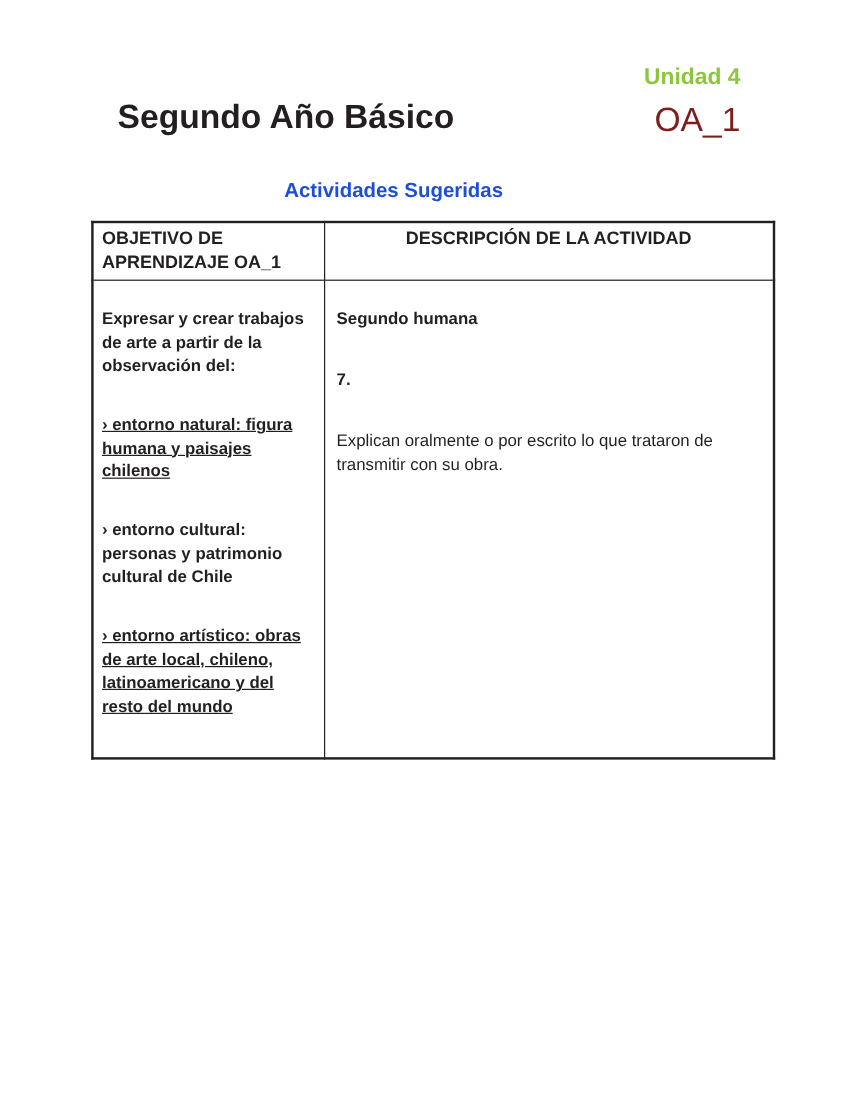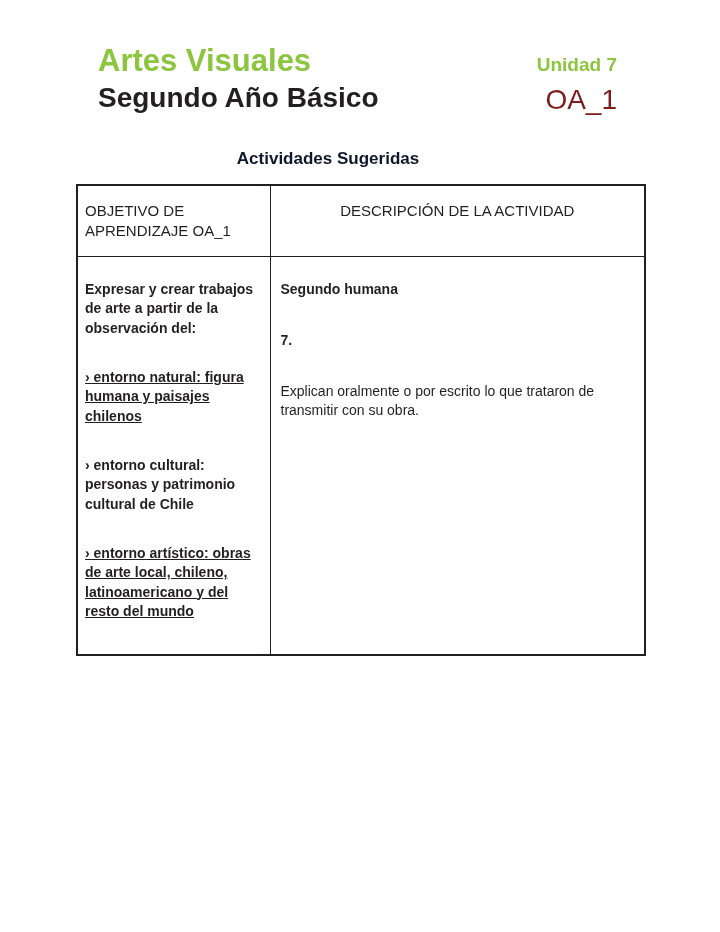--- a/index.html
+++ b/index.html
@@ -38,42 +38,42 @@
     position: absolute; right: 103px; top: 85px;
     font-size: 28px; font-weight: normal; line-height: 1.1;
     color: #7f1d1d; text-align: right;
   }
 
   
   .section-title {
     position: absolute; left: 0; top: 149px; width: 656px;
     text-align: center;
     font-size: 17px; font-weight: bold; line-height: 1.2;
-    color: #0f172a;
+    color: #1d4ed8;
   }
 
   
   .doc-table {
     position: absolute; left: 76px; top: 184px;
     width: 568px;
     border-collapse: collapse;
     table-layout: fixed;
     border: 2px solid #231f20;
   }
   .doc-table th, .doc-table td {
     border: 1px solid #231f20;
     vertical-align: top;
     white-space: pre-line;
   }
   .col-obj { width: 193px; }
   .col-desc { width: 375px; }
   .head-row th {
     height: 48px;
-    font-size: 15px; font-weight: normal; line-height: 20px;
-    padding: 15px 7px;
+    font-size: 15px; font-weight: bold; line-height: 20px;
+    padding: 3px 7px;
   }
   .head-row .col-obj { text-align: left; }
   .head-row .col-desc { text-align: center; margin-top: 11px; }
   .body-row td { height: 384px; }
   .objective-cell {
     padding: 3px 7px;
     font-size: 14px; line-height: 19.5px;
   }
   .activity-cell {
     padding: 3px 10px;
@@ -82,25 +82,24 @@
   .doc-table p { margin: 0 0 10px 0; }
   .activity-cell p { margin: 0 0 12px 0; }
   .b { font-weight: bold; }
   .u { text-decoration: underline; }
 </style>
 </head>
 <body>
 
 <div class="page">
 
-  <div class="hdr-title">Artes Visuales</div>
 
   <div class="hdr-subtitle">Segundo Año Básico</div>
 
-  <div class="hdr-unit">Unidad 7</div>
+  <div class="hdr-unit">Unidad 4</div>
 
   <div class="hdr-oa">OA_1</div>
 
   <div class="section-title">Actividades Sugeridas</div>
 
   <table class="doc-table">
     <tbody>
         <tr class="head-row">
       <th class="col-obj">OBJETIVO DE
 APRENDIZAJE OA_1</th>

